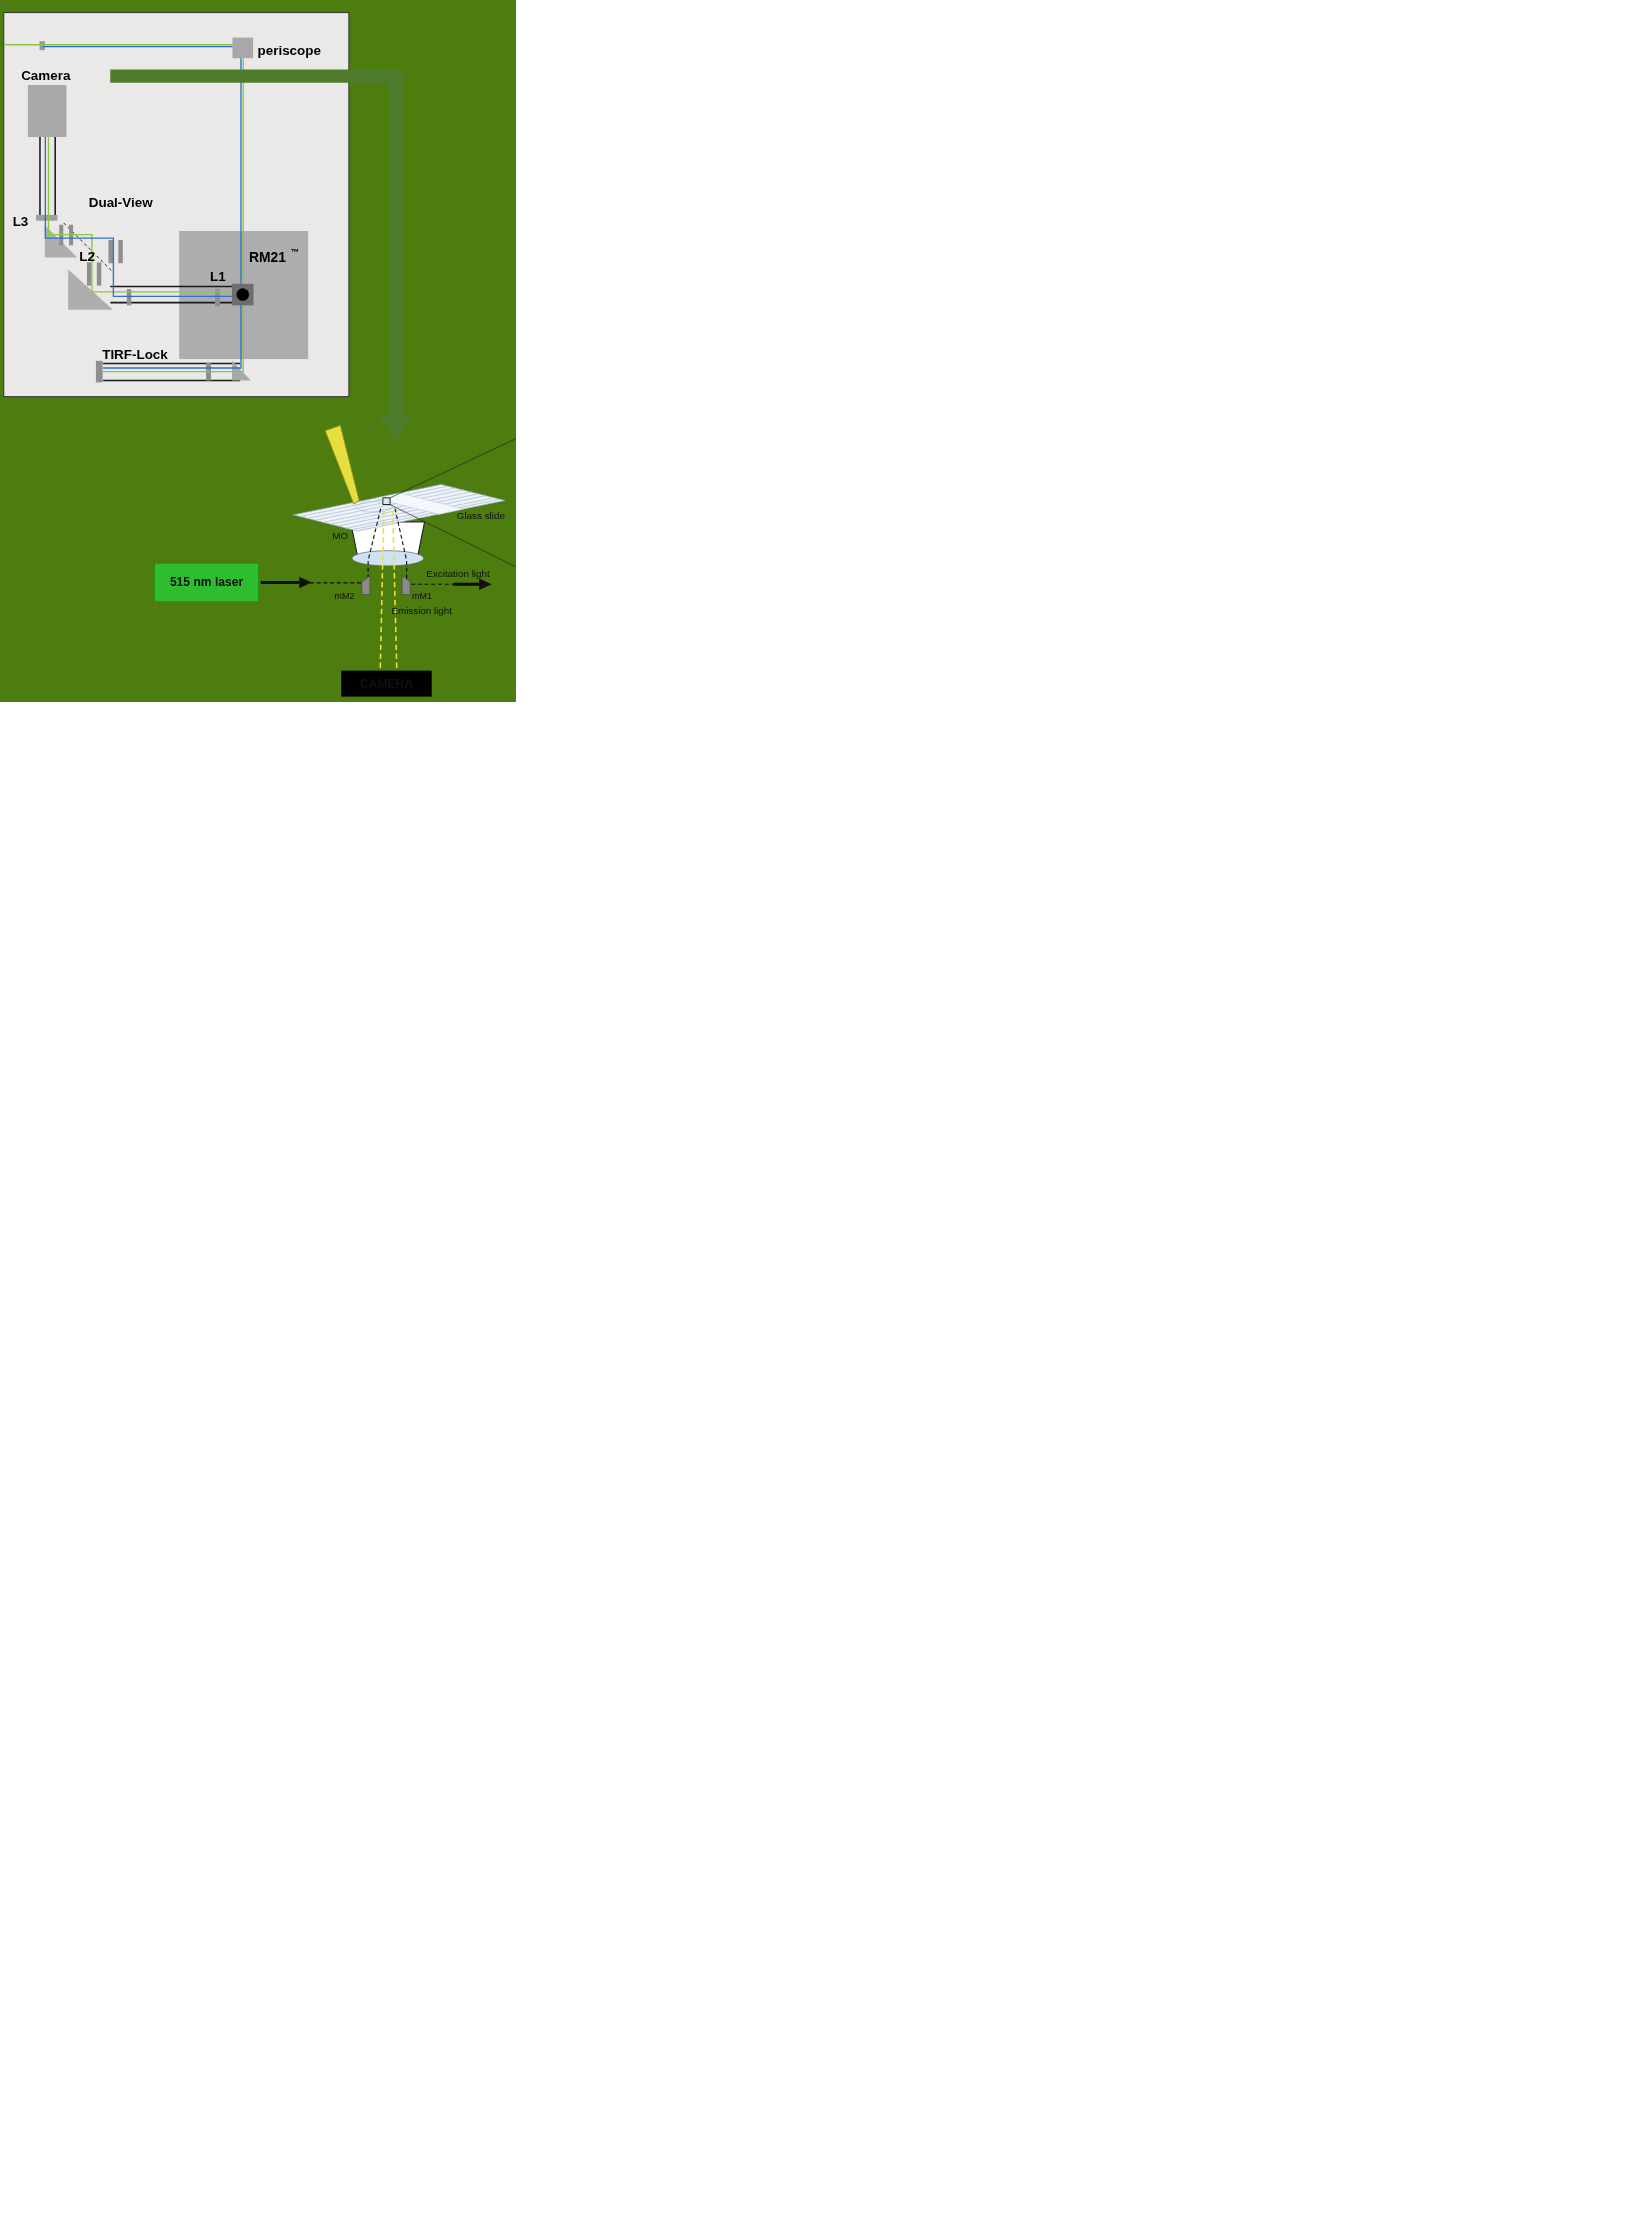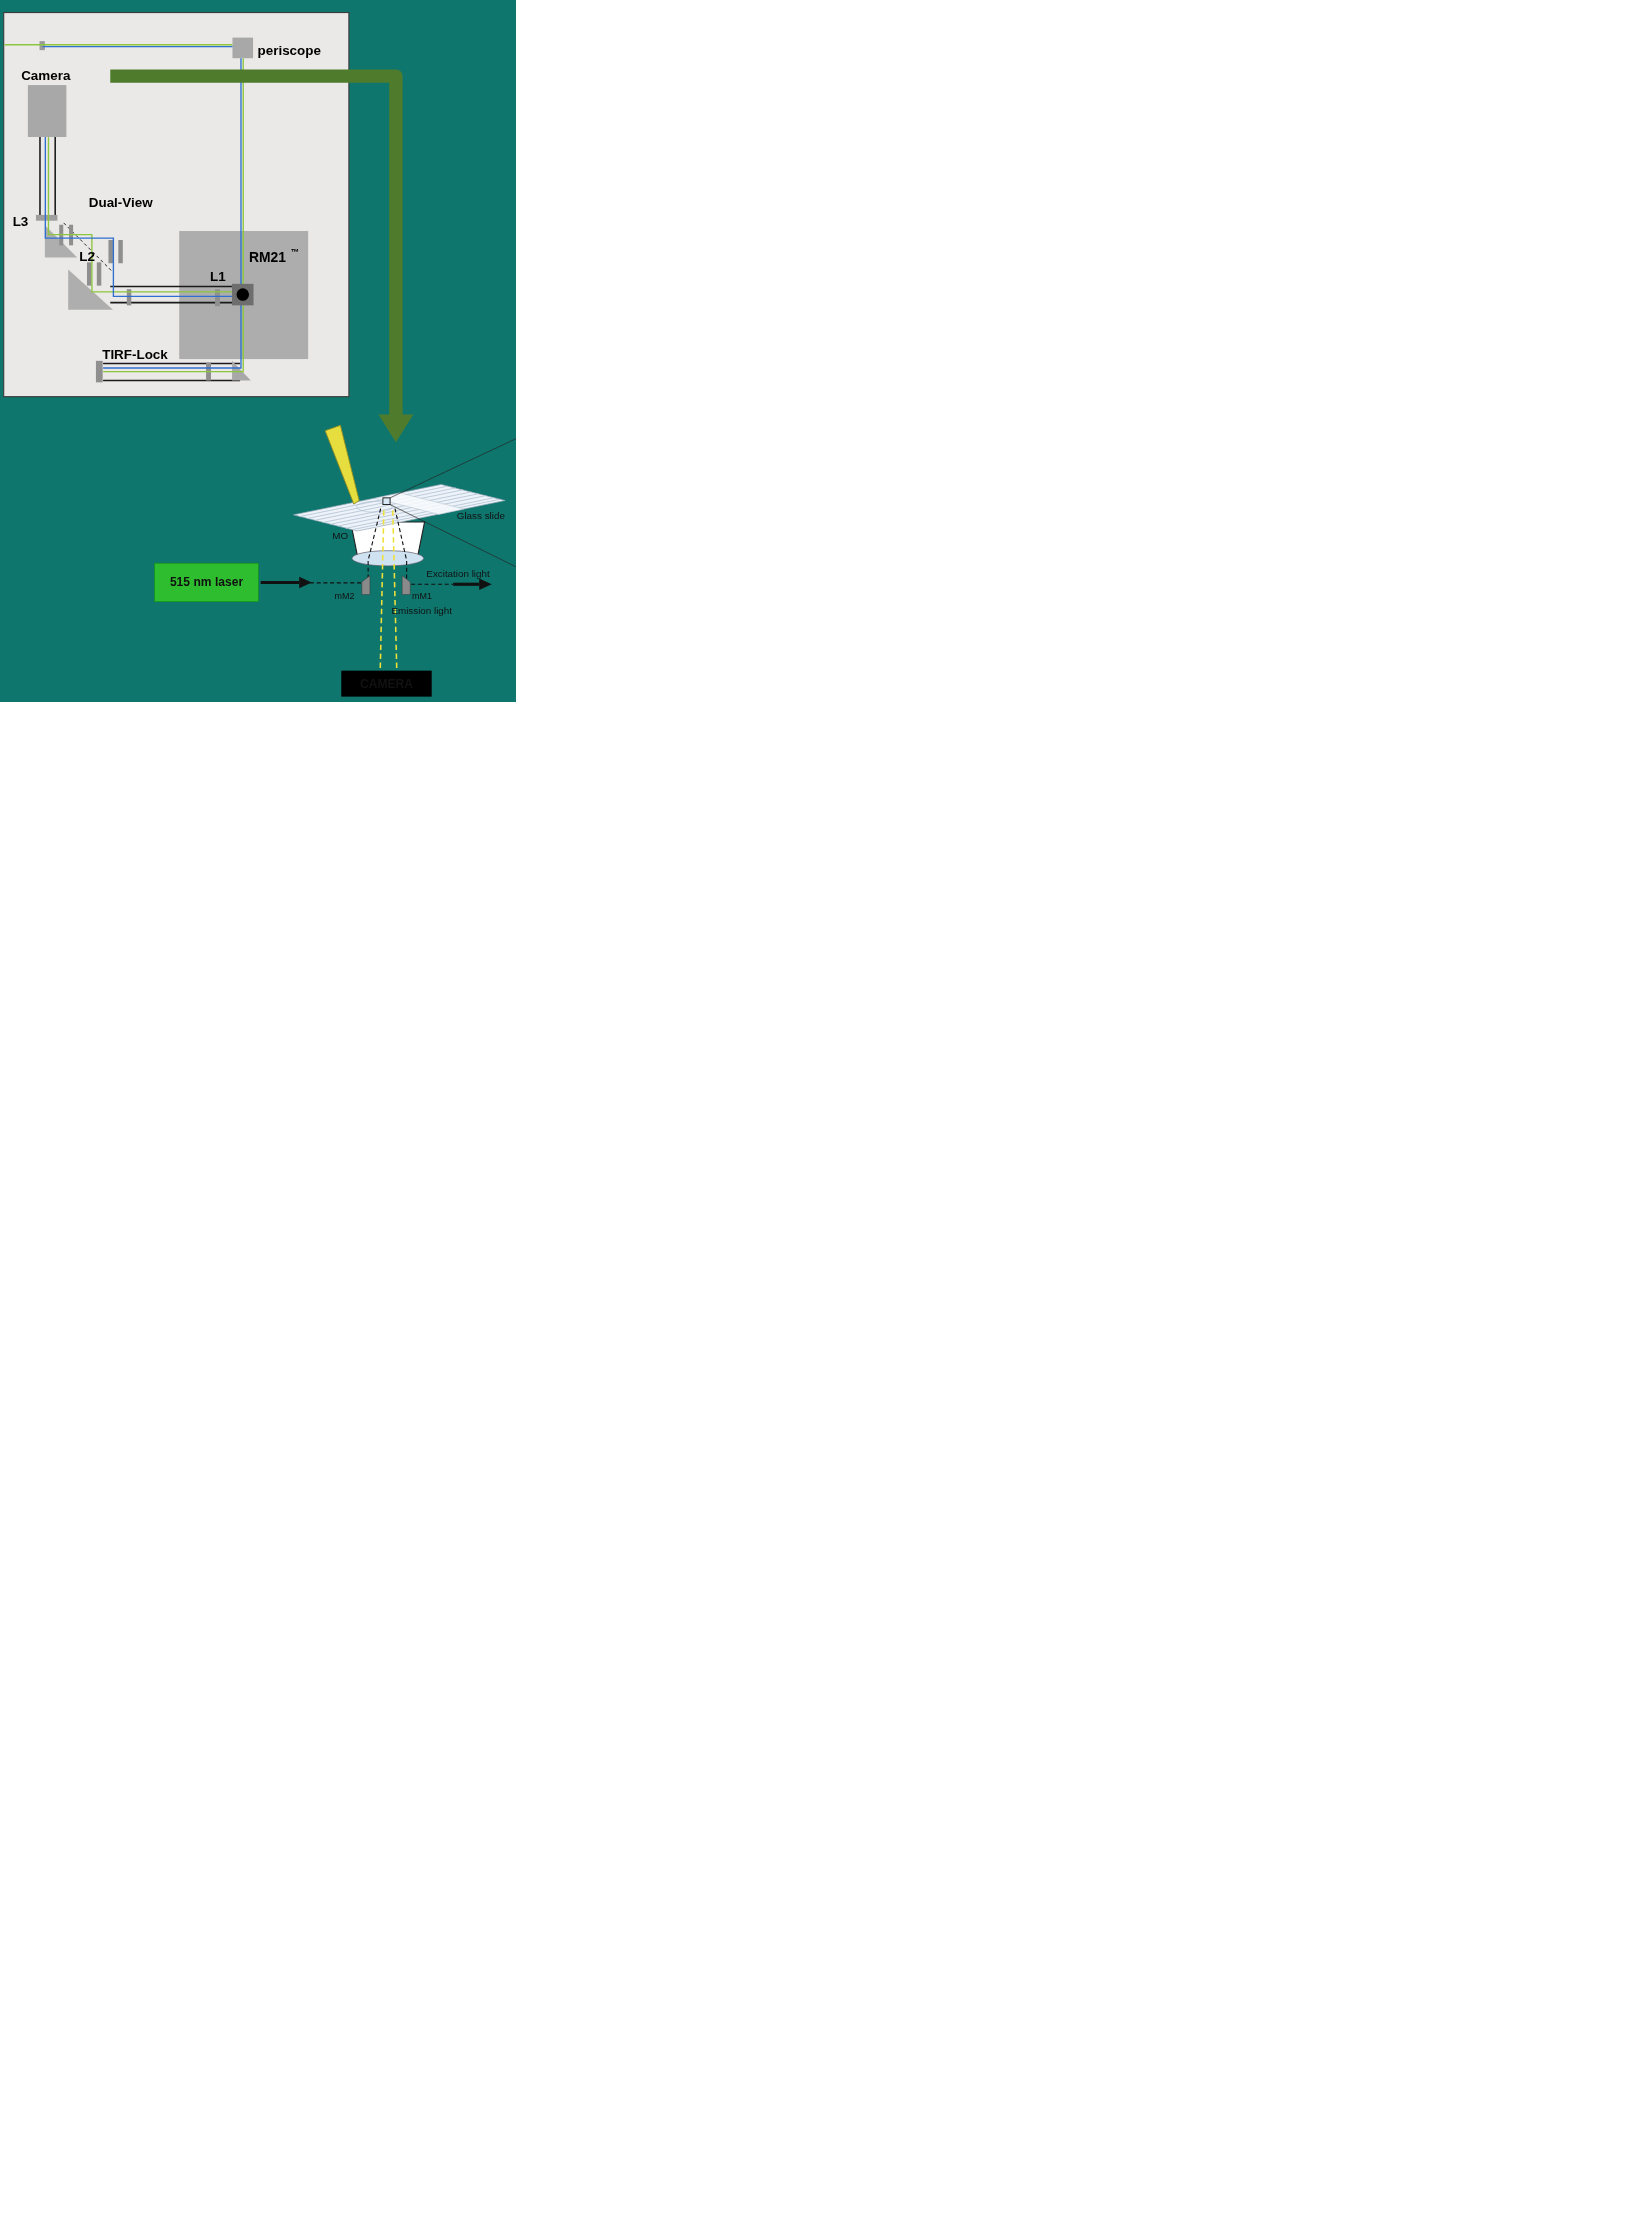--- a/index.html
+++ b/index.html
@@ -1,17 +1,17 @@
 <!DOCTYPE html>
 <html style="font-size:7.2px"><head>
 <meta charset="utf-8">
 <style>
   html,body{margin:0;padding:0;background:#fff;}
   .canvas{
-    position:relative;width:516px;height:702px;background:#0f766e;
+    position:relative;width:516px;height:702px;background:#4d7c0f;
     font-family:"Liberation Sans",sans-serif;overflow:hidden;
   }
   .layer{position:absolute;left:0;top:0;}
   svg text{font-family:"Liberation Sans",sans-serif;fill:#111;}
   svg text.heavy{font-weight:bold;fill:#000;}
 </style>
 </head>
 <body>
 
 <div class="canvas">

